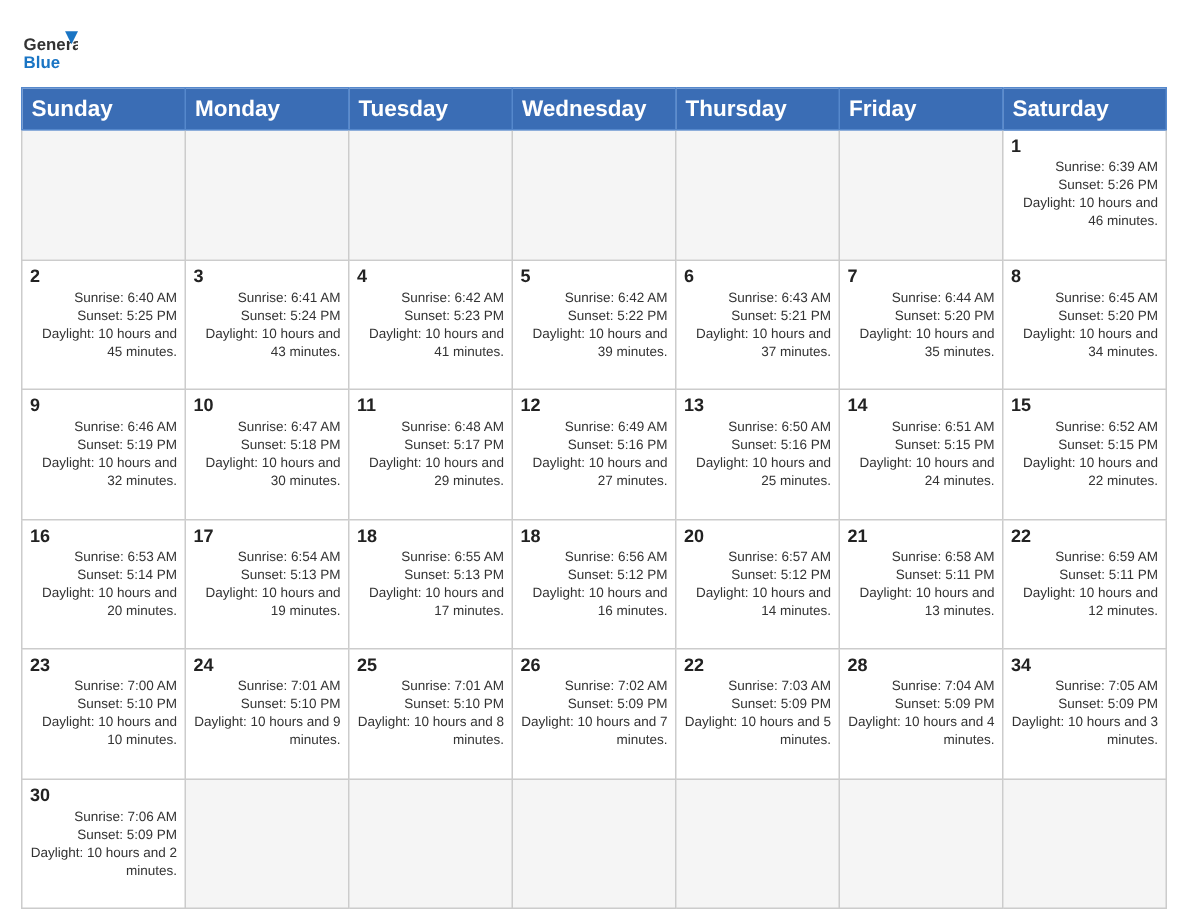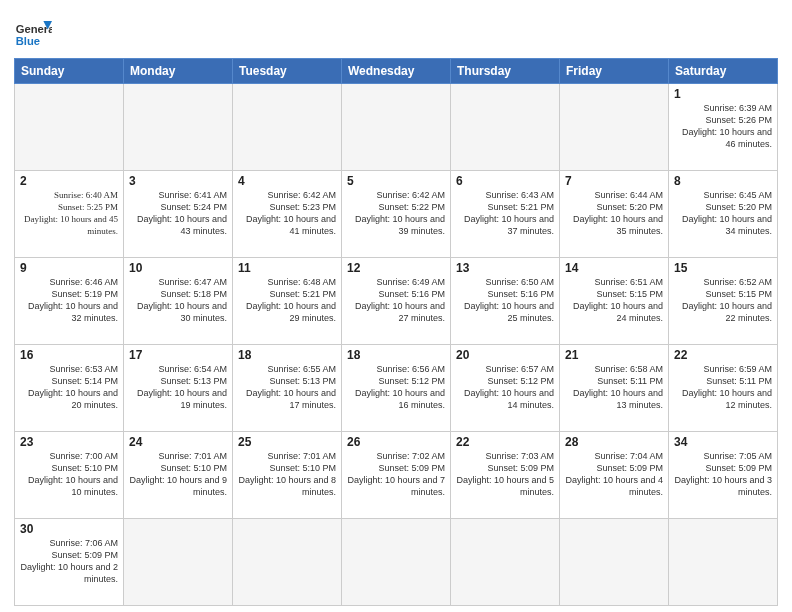--- a/index.html
+++ b/index.html
@@ -51,21 +51,21 @@
       border: 1px solid #ccc;
       border-collapse: collapse;
       width: 100%;
       table-layout: fixed;
     }
     .calendar th {
       background: #3a6db5;
       color: #fff;
       text-align: left;
       padding: 5px 6px;
-      font-size: 12px;
+      font-size: 15px;
       font-weight: bold;
       border: 1px solid #5588cc;
     }
     .calendar td {
       border: 1px solid #ccc;
       vertical-align: top;
       padding: 3px 5px;
       font-size: 9.5px;
       color: #333;
       height: 80px;
@@ -128,21 +128,21 @@
           <td>
             <span class="day-number">1</span>
             <div class="day-info" style="white-space: pre-line;">Sunrise: 6:39 AM
 Sunset: 5:26 PM
 Daylight: 10 hours and 46 minutes.</div>
           </td>
         </tr>
         <tr>
           <td>
             <span class="day-number">2</span>
-            <div class="day-info" style="white-space: pre-line; font-family: Liberation Serif, serif;">Sunrise: 6:40 AM
+            <div class="day-info" style="white-space: pre-line;">Sunrise: 6:40 AM
 Sunset: 5:25 PM
 Daylight: 10 hours and 45 minutes.</div>
           </td>
           <td>
             <span class="day-number">3</span>
             <div class="day-info" style="white-space: pre-line;">Sunrise: 6:41 AM
 Sunset: 5:24 PM
 Daylight: 10 hours and 43 minutes.</div>
           </td>
           <td>
@@ -185,21 +185,21 @@
           </td>
           <td>
             <span class="day-number">10</span>
             <div class="day-info" style="white-space: pre-line;">Sunrise: 6:47 AM
 Sunset: 5:18 PM
 Daylight: 10 hours and 30 minutes.</div>
           </td>
           <td>
             <span class="day-number">11</span>
             <div class="day-info" style="white-space: pre-line;">Sunrise: 6:48 AM
-Sunset: 5:21 PM
+Sunset: 5:17 PM
 Daylight: 10 hours and 29 minutes.</div>
           </td>
           <td>
             <span class="day-number">12</span>
             <div class="day-info" style="white-space: pre-line;">Sunrise: 6:49 AM
 Sunset: 5:16 PM
 Daylight: 10 hours and 27 minutes.</div>
           </td>
           <td>
             <span class="day-number">13</span>

